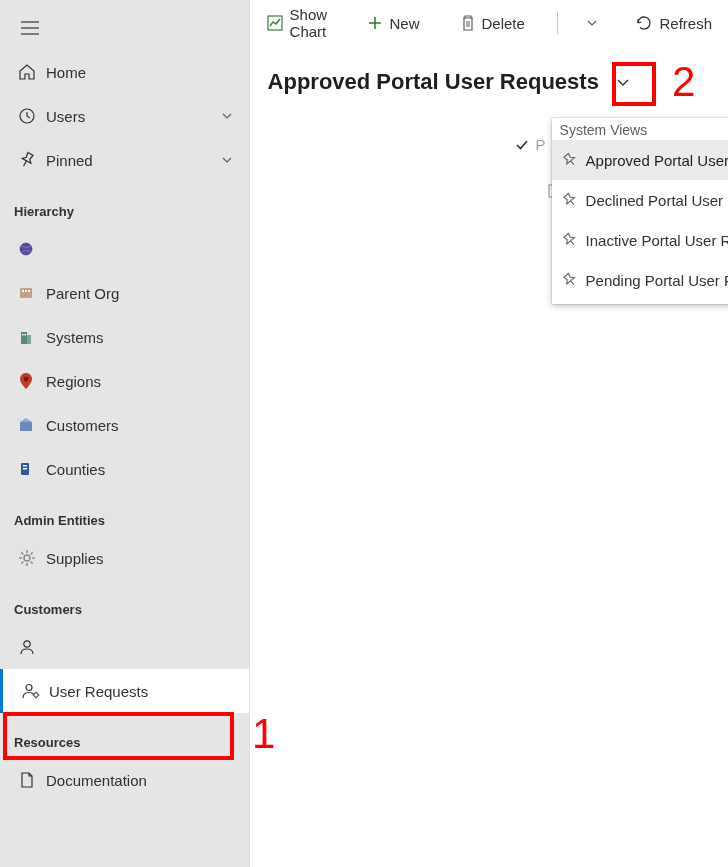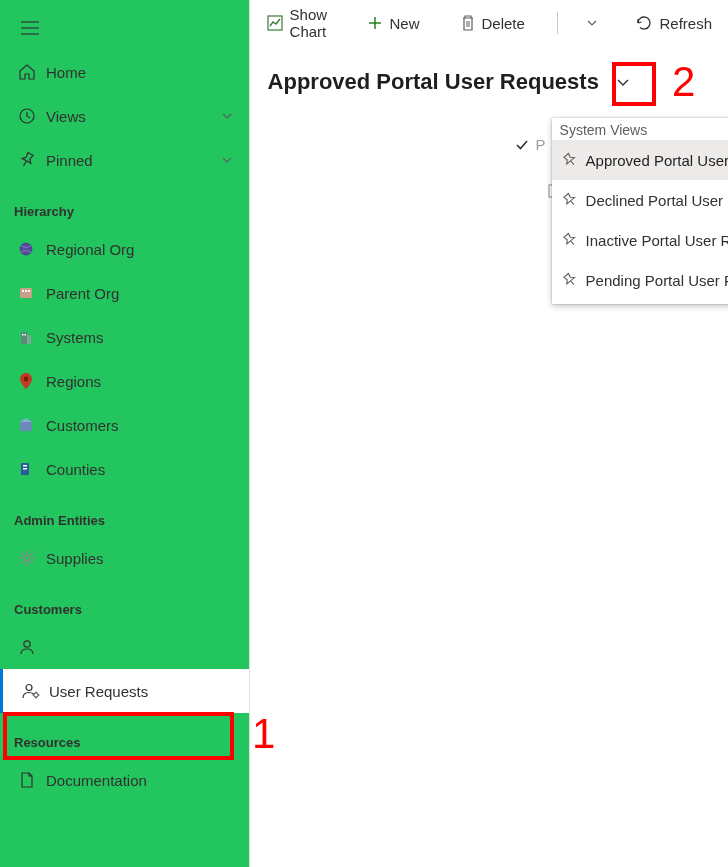--- a/index.html
+++ b/index.html
@@ -15,21 +15,21 @@
   }
   .app {
     display: flex;
     width: 728px;
     height: 867px;
   }
 
   
   .sidebar {
     width: 277px;
-    background: #22c55e;
+    background: #e5e5e5;
     border-right: 1px solid #e1dfdd;
     box-sizing: border-box;
     padding-top: 6px;
     overflow: hidden;
     position: relative;
   }
   .hamburger {
     width: 44px;
     height: 44px;
     display: flex;
@@ -216,21 +216,21 @@
       <span class="label">Home</span>
     </div>
 
     <div class="nav-item">
       <span class="icon-wrap">
         <svg width="18" height="18" viewBox="0 0 18 18">
             <circle cx="9" cy="9" r="7" fill="none" stroke="#323130" stroke-width="1.2"></circle>
             <path d="M9 5 V9 L12 11" fill="none" stroke="#323130" stroke-width="1.2"></path>
           </svg>
       </span>
-      <span class="label">Views</span>
+      <span class="label">Users</span>
       <span class="chev">
         <svg width="14" height="14" viewBox="0 0 14 14">
             <path d="M3 5 L7 9 L11 5" fill="none" stroke="#605e5c" stroke-width="1.2"></path>
           </svg>
       </span>
     </div>
 
     <div class="nav-item">
       <span class="icon-wrap">
         <svg width="18" height="18" viewBox="0 0 18 18">
@@ -248,21 +248,20 @@
     <div class="section-header">Hierarchy</div>
 
     <div class="nav-item">
       <span class="icon-wrap">
         <svg width="16" height="16" viewBox="0 0 16 16">
             <circle cx="8" cy="8" r="6" fill="#5a4a9c"></circle>
             <circle cx="8" cy="8" r="6" fill="none" stroke="#3a2a7c" stroke-width="0.6"></circle>
             <path d="M3 5 Q8 8 13 5 M3 11 Q8 8 13 11" stroke="#8a7acc" stroke-width="0.8" fill="none"></path>
           </svg>
       </span>
-      <span class="label">Regional Org</span>
     </div>
 
     <div class="nav-item">
       <span class="icon-wrap">
         <svg width="16" height="16" viewBox="0 0 16 16">
             <rect x="2" y="3" width="12" height="10" fill="#c8a088" rx="1"></rect>
             <rect x="4" y="5" width="2" height="2" fill="#fff"></rect>
             <rect x="7" y="5" width="2" height="2" fill="#fff"></rect>
             <rect x="10" y="5" width="2" height="2" fill="#fff"></rect>
           </svg>

